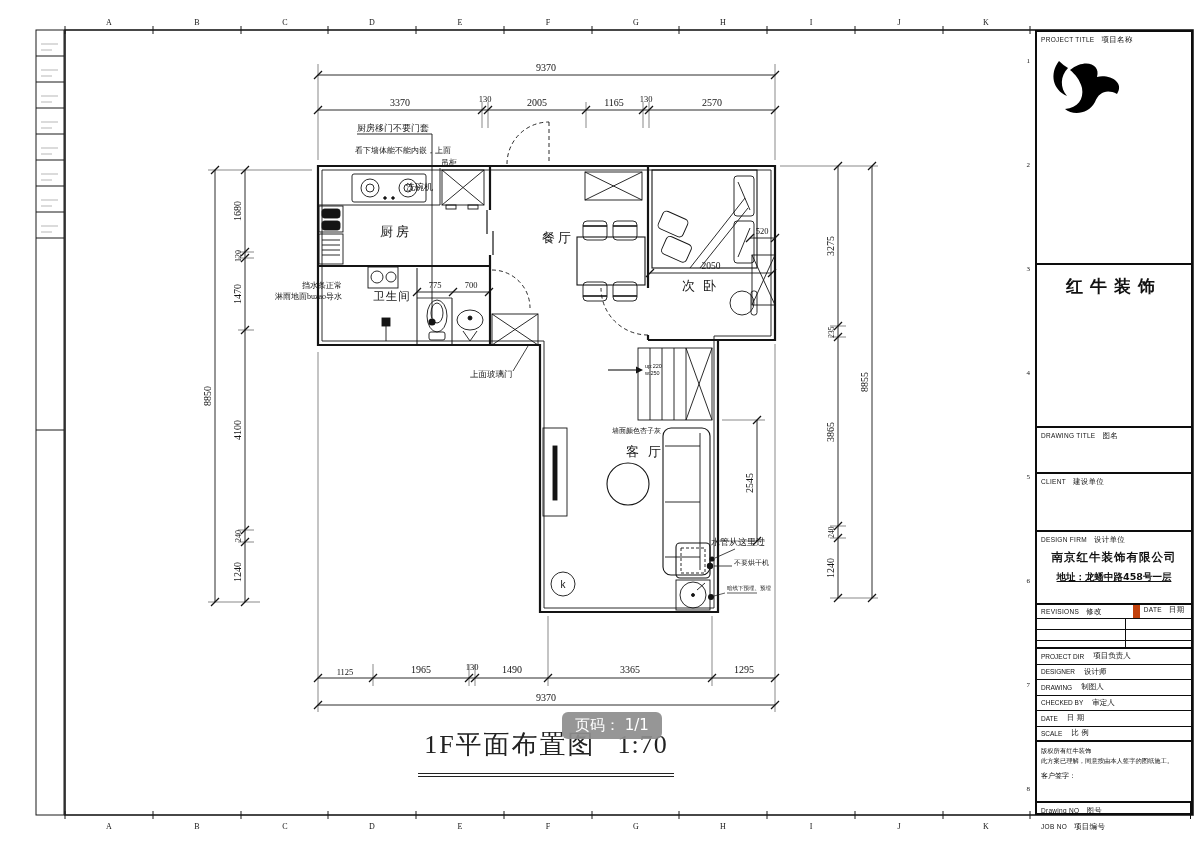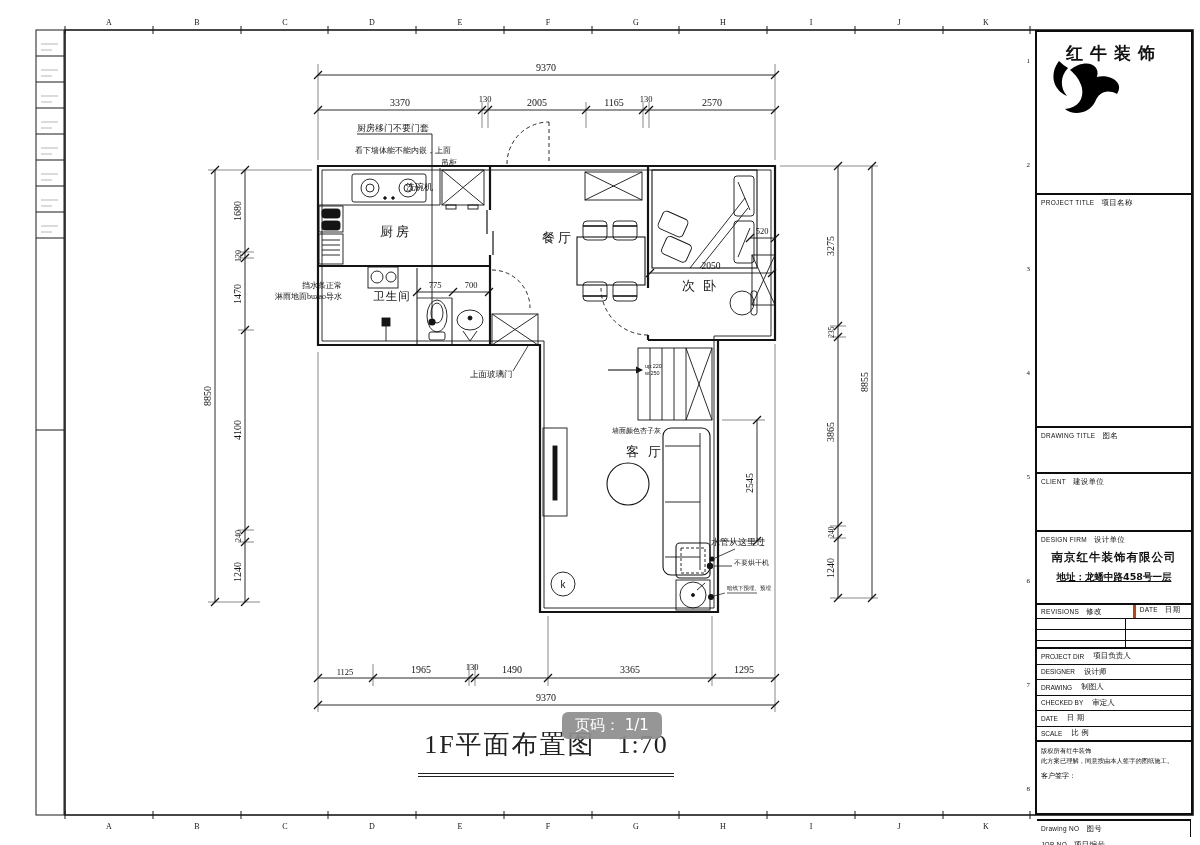--- a/index.html
+++ b/index.html
@@ -18,31 +18,31 @@
   .s-project{height:233px;}
   .s-dtitle{height:46px;}
   .s-client{height:58px;}
   .s-firm{height:73px;}
   .lbl{display:flex;gap:7px;align-items:baseline;padding:3px 4px 0 4px;font-size:6.5px;letter-spacing:.3px;}
   .lbl .cn{font-size:7.5px;font-family:"DejaVu Sans",sans-serif;}
   .firm-name{font-family:"Liberation Serif",serif;font-size:11.5px;font-weight:700;text-align:center;margin-top:5px;letter-spacing:1px;}
   .firm-addr{font-size:9.5px;font-weight:700;text-align:center;margin-top:6px;font-family:"DejaVu Sans",sans-serif;text-decoration:underline;}
   .s-rev{height:44px;padding:0;}
   .rev-head{display:flex;height:13px;border-bottom:1px solid #0d0d0d;}
-  .rev-head .c1{flex:0 0 57%;border-right:3px solid #c2410c;}
+  .rev-head .c1{flex:0 0 57%;border-right:7px solid #c2410c;}
   .rev-head .c2{flex:1;}
   .rev-row{display:flex;height:10px;border-bottom:1px solid #0d0d0d;}
   .rev-row .c1{flex:0 0 57%;border-right:1px solid #0d0d0d;}
   .rev-row .c2{flex:1;}
   .rev-row:last-child{border-bottom:none;}
   .row6{height:15.5px;border-bottom:1px solid #0d0d0d;display:flex;gap:9px;align-items:center;
         padding:0 4px;font-size:6.5px;box-sizing:border-box;}
   .row6 .cn{font-size:7.5px;font-family:"DejaVu Sans",sans-serif;}
   .row6.last{border-bottom:2px solid #0d0d0d;}
-  .s-copy{height:79px;border-bottom:2px solid #0d0d0d;box-sizing:border-box;padding:4px 4px 0 4px;
+  .s-copy{height:61px;border-bottom:2px solid #0d0d0d;box-sizing:border-box;padding:4px 4px 0 4px;
           font-size:6.3px;line-height:1.55;font-family:"DejaVu Sans",sans-serif;}
   .sign{margin-top:5px;font-size:7px;}
   .s-no{height:28px;display:flex;border-bottom:none;flex-direction:column;}
   .s-no .cell1{flex:0 0 47%;border-right:1px solid #0d0d0d;}
   
   .plan-title-wrap{position:absolute;left:418px;top:727px;width:256px;text-align:center;}
   .plan-title{font-family:"Liberation Serif",serif;font-size:26px;letter-spacing:2px;color:#222;
               border-bottom:1.5px solid #222;padding-bottom:11px;}
   .plan-title .sc{margin-left:22px;letter-spacing:1px;}
   .ul2{height:0;border-top:1.5px solid #222;margin-top:2px;}
@@ -453,32 +453,32 @@
     <line x1="727" y1="593" x2="757" y2="593" stroke="#141414" stroke-width="0.7"></line>
     <line x1="725" y1="593" x2="714" y2="596" stroke="#141414" stroke-width="0.7"></line>
     <circle cx="711" cy="597" r="3" fill="#141414"></circle>
     <text x="645" y="368" font-size="5.5" style="font-family:'Liberation Sans',sans-serif">up:220</text>
     <text x="645" y="375" font-size="5.5" style="font-family:'Liberation Sans',sans-serif">w:250</text>
     <text x="563" y="588" font-size="10" text-anchor="middle" style="font-family:'Liberation Sans',sans-serif">k</text>
   </g>
 </svg>
 
 <div class="tb">
+  <div class="sec s-project">
+    <div class="lbl">
+          <span class="en">PROJECT TITLE</span>
+          <span class="cn">项目名称</span>
+        </div>
+  </div>
   <div class="sec s-logo">
     <svg class="logo-svg" width="92" height="60" viewBox="0 0 92 60">
       <path d="M22,3 C12,16 16,32 30,38 C23,30 23,18 31,10 C28,8 25,6 22,3 Z" fill="#000"></path>
       <path d="M33,12 C48,0 64,6 60,19 C72,16 88,24 80,36 C70,31 62,34 58,44 C52,56 36,58 28,51 C41,50 47,41 45,30 C43,22 38,16 33,12 Z" fill="#000"></path>
     </svg>
     <div class="logo-name">红牛装饰</div>
-  </div>
-  <div class="sec s-project">
-    <div class="lbl">
-          <span class="en">PROJECT TITLE</span>
-          <span class="cn">项目名称</span>
-        </div>
   </div>
   <div class="sec s-dtitle">
     <div class="lbl">
           <span class="en">DRAWING TITLE</span>
           <span class="cn">图名</span>
         </div>
   </div>
   <div class="sec s-client">
     <div class="lbl">
           <span class="en">CLIENT</span>

